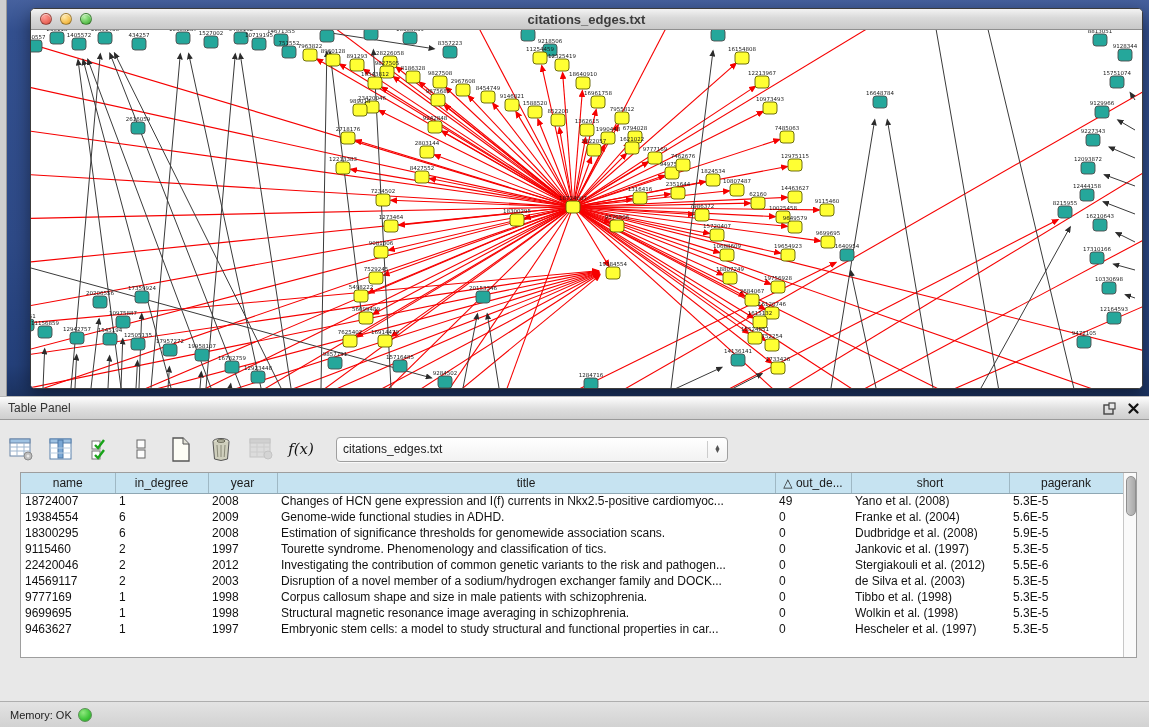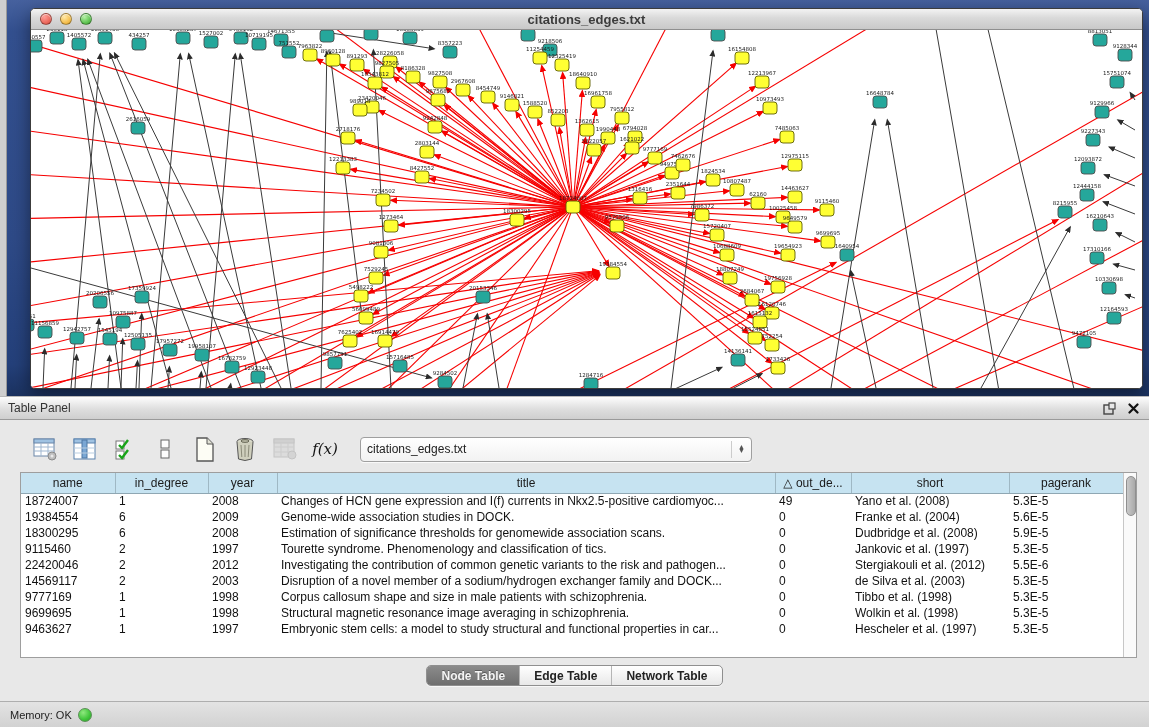--- a/index.html
+++ b/index.html
@@ -21,21 +21,21 @@
   svg.net { display:block; }
   .node-label { font-family:"DejaVu Sans", sans-serif; }
 
   
   .table-panel { width:1149px; height:331px; background:#e8e8e8; }
   .tp-header { height:24px; background:linear-gradient(180deg,#fdfdfd,#dedede 55%,#cfcfcf); border-top:1px solid #b9b9b9; border-bottom:1px solid #9a9a9a; display:flex; align-items:center; padding:0 8px; }
   .tp-title { font-size:12px; color:#333; }
   .tp-header .spacer { flex:1; }
   .tp-btn { width:16px; height:16px; margin-left:8px; display:flex; align-items:center; justify-content:center; cursor:default; }
 
-  .toolbar { display:flex; align-items:center; gap:14px; padding:16px 0 10px 32px; }
+  .toolbar { display:flex; align-items:center; gap:14px; padding:16px 0 10px 8px; }
   .tool { width:26px; height:26px; display:flex; align-items:center; justify-content:center; }
   .fx { font-family:"DejaVu Serif", serif; font-style:italic; font-size:15px; color:#111; }
   .combo { margin-left:8px; width:392px; height:25px; background:linear-gradient(180deg,#ffffff,#f2f2f2); border:1px solid #9f9f9f; border-radius:4px; display:flex; align-items:center; padding:0 6px; box-shadow:0 1px 1px rgba(255,255,255,.8); }
   .combo .val { flex:1; font-size:12px; color:#222; }
   .combo .steppers { display:flex; flex-direction:column; align-items:center; line-height:4px; color:#555; font-size:7px; padding-left:6px; border-left:1px solid #ccc; height:17px; justify-content:center; }
 
   .table-wrap { margin-left:20px; width:1117px; border:1px solid #9e9e9e; background:#fff; display:flex; }
   .grid { width:1102px; }
   .grid table { border-collapse:collapse; table-layout:fixed; width:1102px; font-size:12px; }
   .grid th { height:20px; background:#c6e3f1; border-right:1px solid #9fb8c4; border-bottom:1px solid #8fa7b3; font-weight:normal; color:#1a1a1a; text-align:center; overflow:hidden; white-space:nowrap; }
@@ -605,21 +605,21 @@
               <td>2008</td>
               <td>Changes of HCN gene expression and I(f) currents in Nkx2.5-positive cardiomyoc...</td>
               <td>49</td>
               <td>Yano et al. (2008)</td>
               <td>5.3E-5</td>
             </tr>
             <tr>
               <td>19384554</td>
               <td>6</td>
               <td>2009</td>
-              <td>Genome-wide association studies in DOCK.</td>
+              <td>Genome-wide functional studies in ADHD.</td>
               <td>0</td>
               <td>Franke et al. (2004)</td>
               <td>5.6E-5</td>
             </tr>
             <tr>
               <td>18300295</td>
               <td>6</td>
               <td>2008</td>
               <td>Estimation of significance thresholds for genomewide association scans.</td>
               <td>0</td>
@@ -681,25 +681,18 @@
               <td>5.3E-5</td>
             </tr>
           </tbody>
       </table>
     </div>
     <div class="vscroll">
       <div class="vthumb"></div>
     </div>
   </div>
 
-  <div class="tabs-row">
-    <div class="seg" id="table-tabs">
-        <button class="sel">Node Table</button>
-        <button>Edge Table</button>
-        <button>Network Table</button>
-      </div>
-  </div>
 </div>
 
 <div class="statusbar">
   <span class="mem">Memory: OK</span>
   <span class="mem-dot"></span>
 </div>
 
 </body></html>

